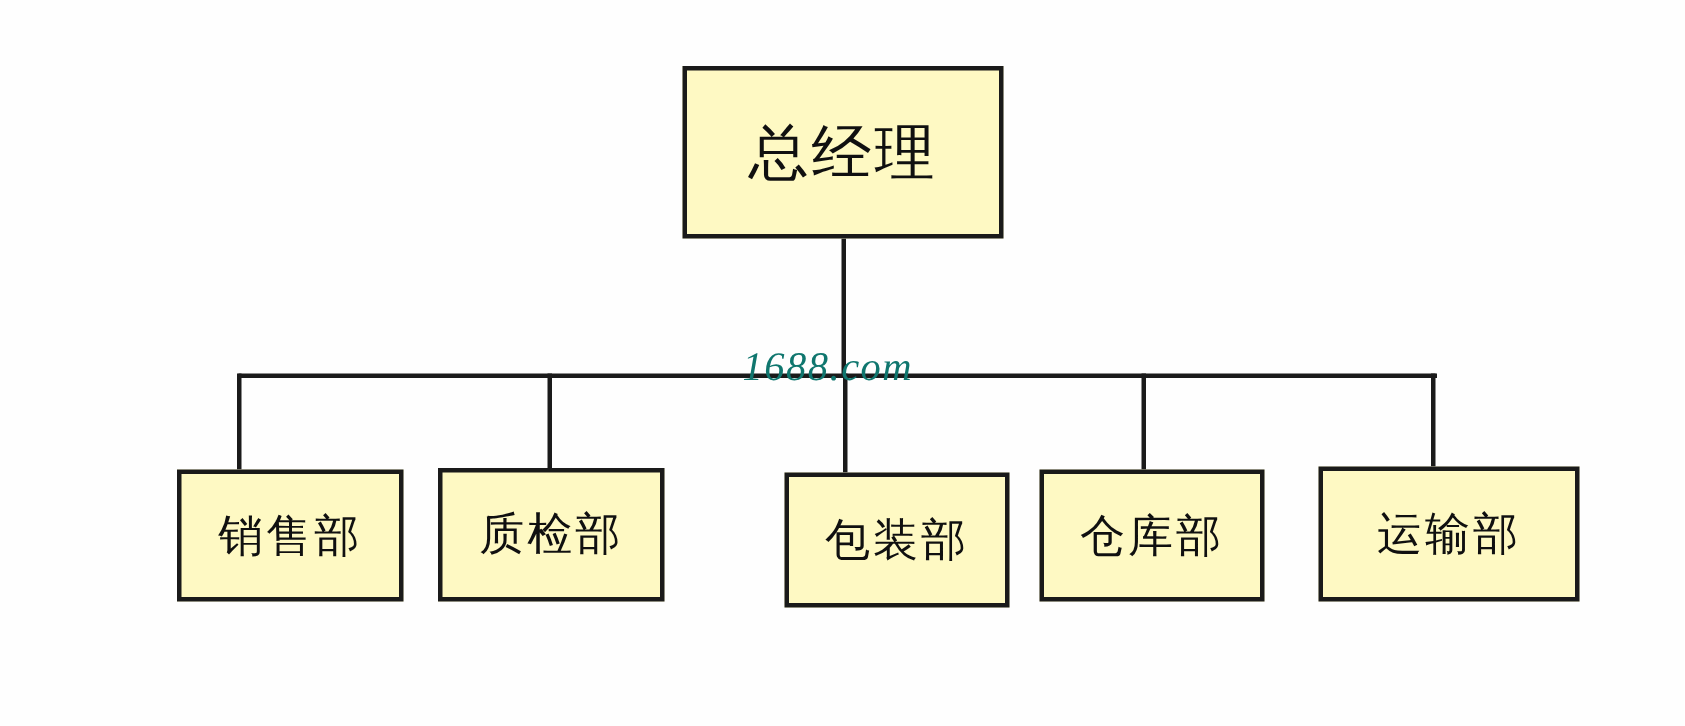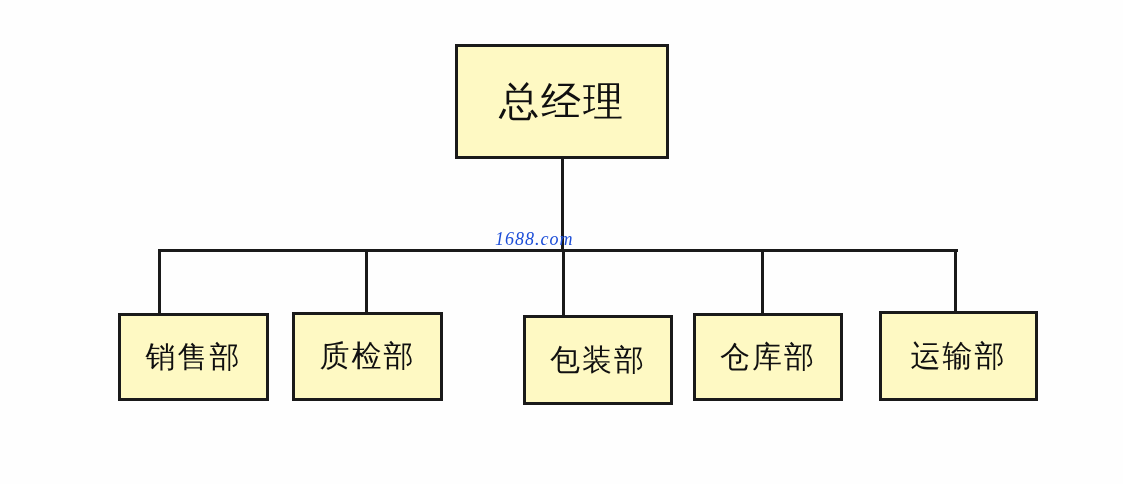--- a/index.html
+++ b/index.html
@@ -44,24 +44,24 @@
     position: absolute;
     background: #1a1a1a;
     z-index: 1;
   }
   .conn.v { width: 3px; }
   .conn.h { height: 3px; }
   
   #watermark {
     position: absolute;
     z-index: 2;
-    color: #1d4ed8;
+    color: #0f766e;
     font-family: "Liberation Serif", "DejaVu Serif", serif;
     font-style: italic;
-    font-size: 18px;
+    font-size: 27px;
     letter-spacing: 1px;
     white-space: nowrap;
     user-select: none;
   }
 </style>
 </head>
 <body>
 
 <div id="canvas">
 
@@ -86,18 +86,18 @@
       </div>
       <div class="conn v" style="left: 562px; top: 249px; height: 66px;"></div>
       <div class="node dept" style="left: 488px; top: 315px; width: 150px; height: 90px; margin-left: 35px;">
         <span>包装部</span>
       </div>
       <div class="conn v" style="left: 761px; top: 249px; height: 64px;"></div>
       <div class="node dept" style="left: 693px; top: 313px; width: 150px; height: 88px; text-align: right;">
         <span>仓库部</span>
       </div>
       <div class="conn v" style="left: 954px; top: 249px; height: 62px;"></div>
-      <div class="node dept" style="left: 879px; top: 311px; width: 159px; height: 90px;">
+      <div class="node dept" style="left: 879px; top: 311px; width: 174px; height: 90px;">
         <span>运输部</span>
       </div>
     </div>
 
 </div>
 
 </body></html>

